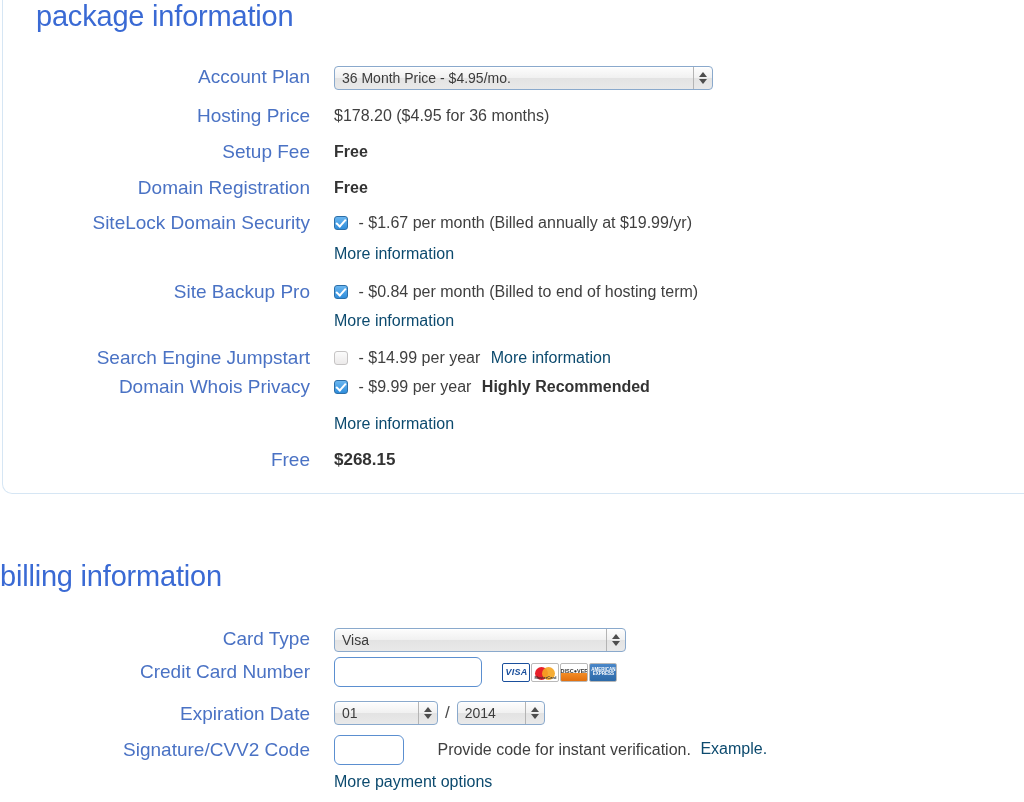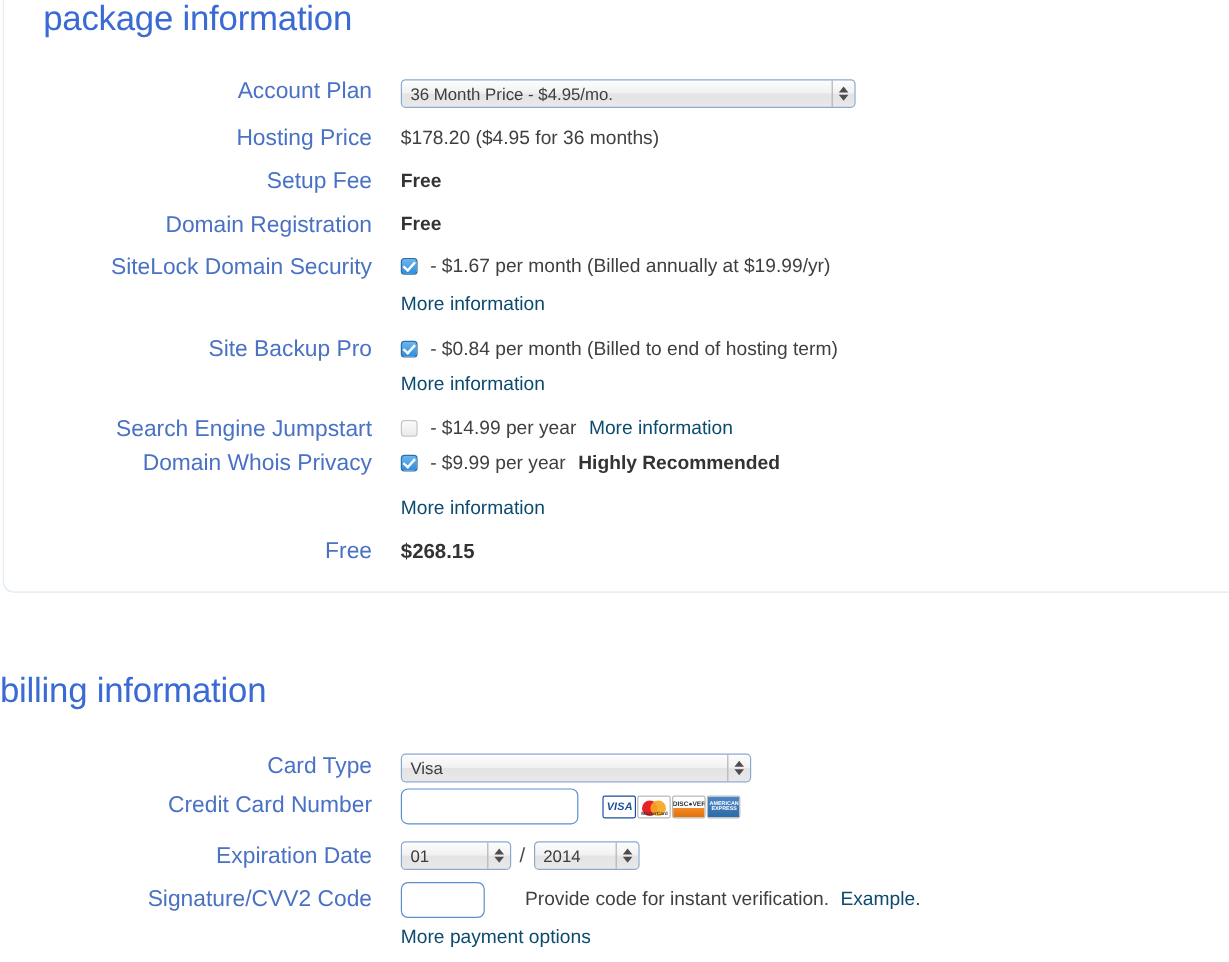--- a/index.html
+++ b/index.html
@@ -118,21 +118,21 @@
   .tri-up, .tri-dn {
     width: 0; height: 0;
     border-left: 4px solid transparent;
     border-right: 4px solid transparent;
   }
   .tri-up { border-bottom: 5px solid #4d4d4d; }
   .tri-dn { border-top: 5px solid #4d4d4d; }
 
   #sel-account-plan { width: 379px; }
   #sel-card-type    { width: 292px; }
-  #sel-exp-month    { width: 92px; }
+  #sel-exp-month    { width: 104px; }
   #sel-exp-year     { width: 88px; }
 
   .slash { font-size: 17px; color: #4a4a4a; margin: 0 7px; line-height: 24px; }
 
   
   .cbx {
     display: inline-block;
     width: 14px; height: 14px;
     border-radius: 3px;
     vertical-align: -2px;

